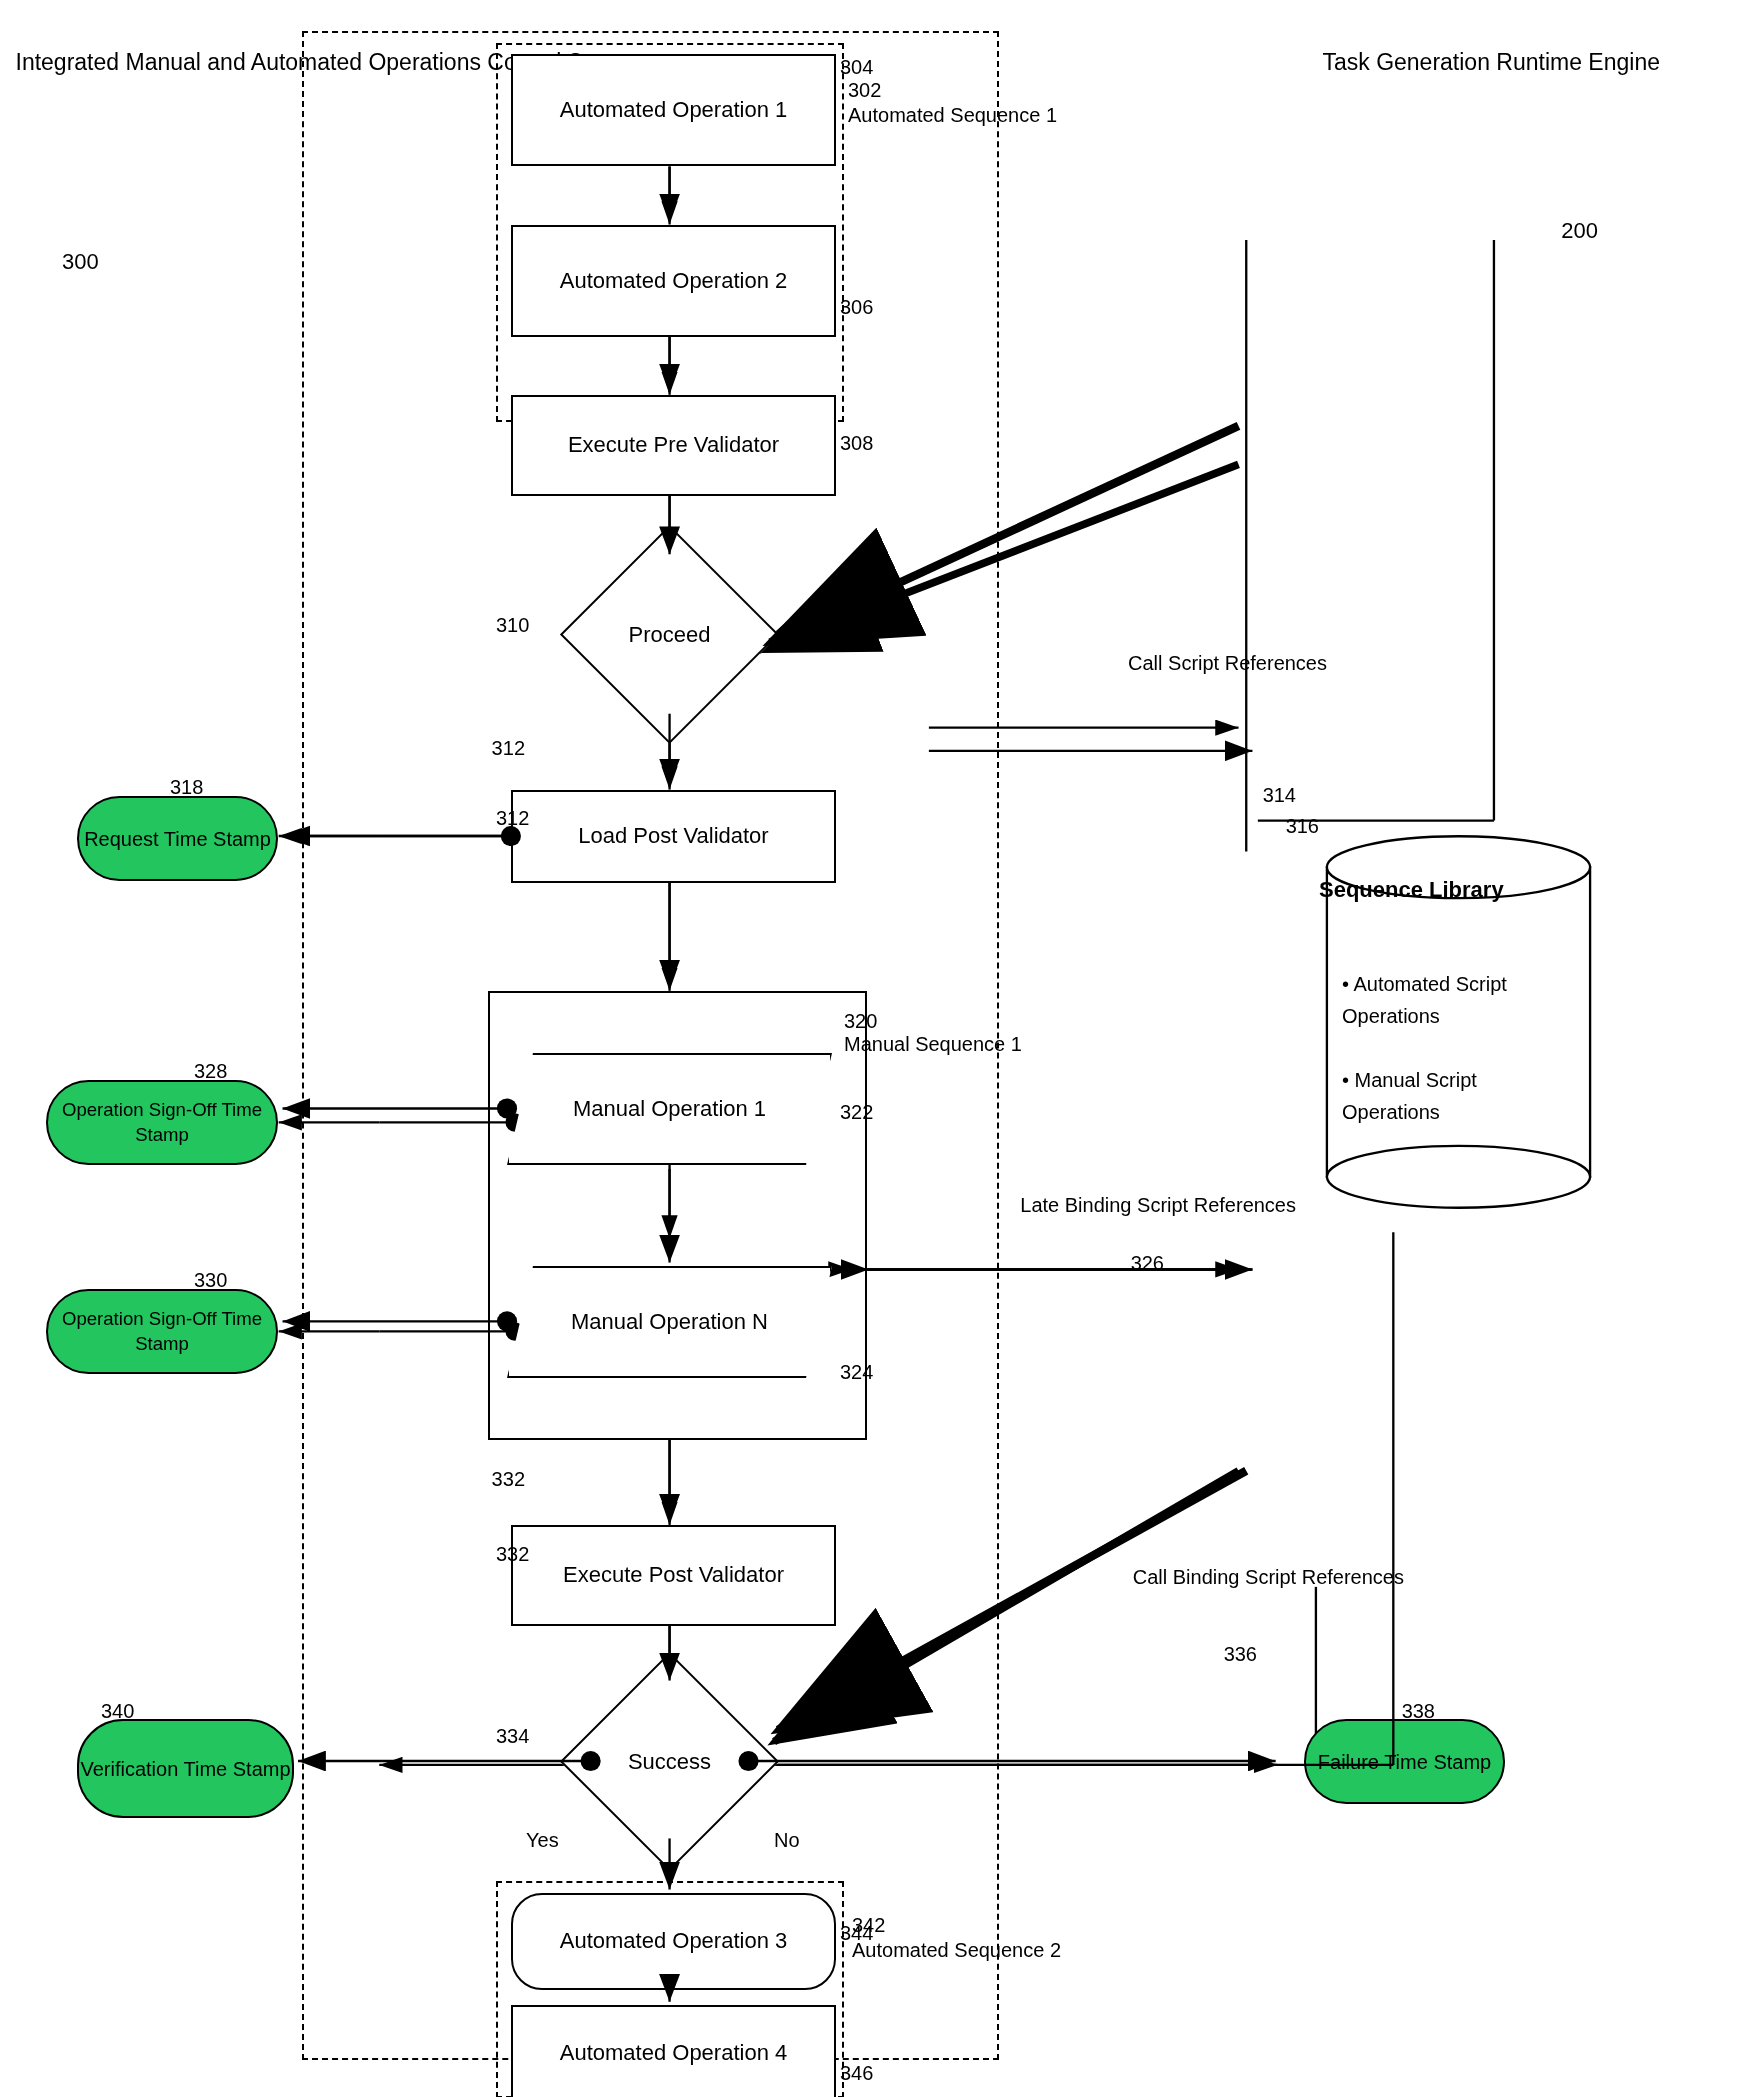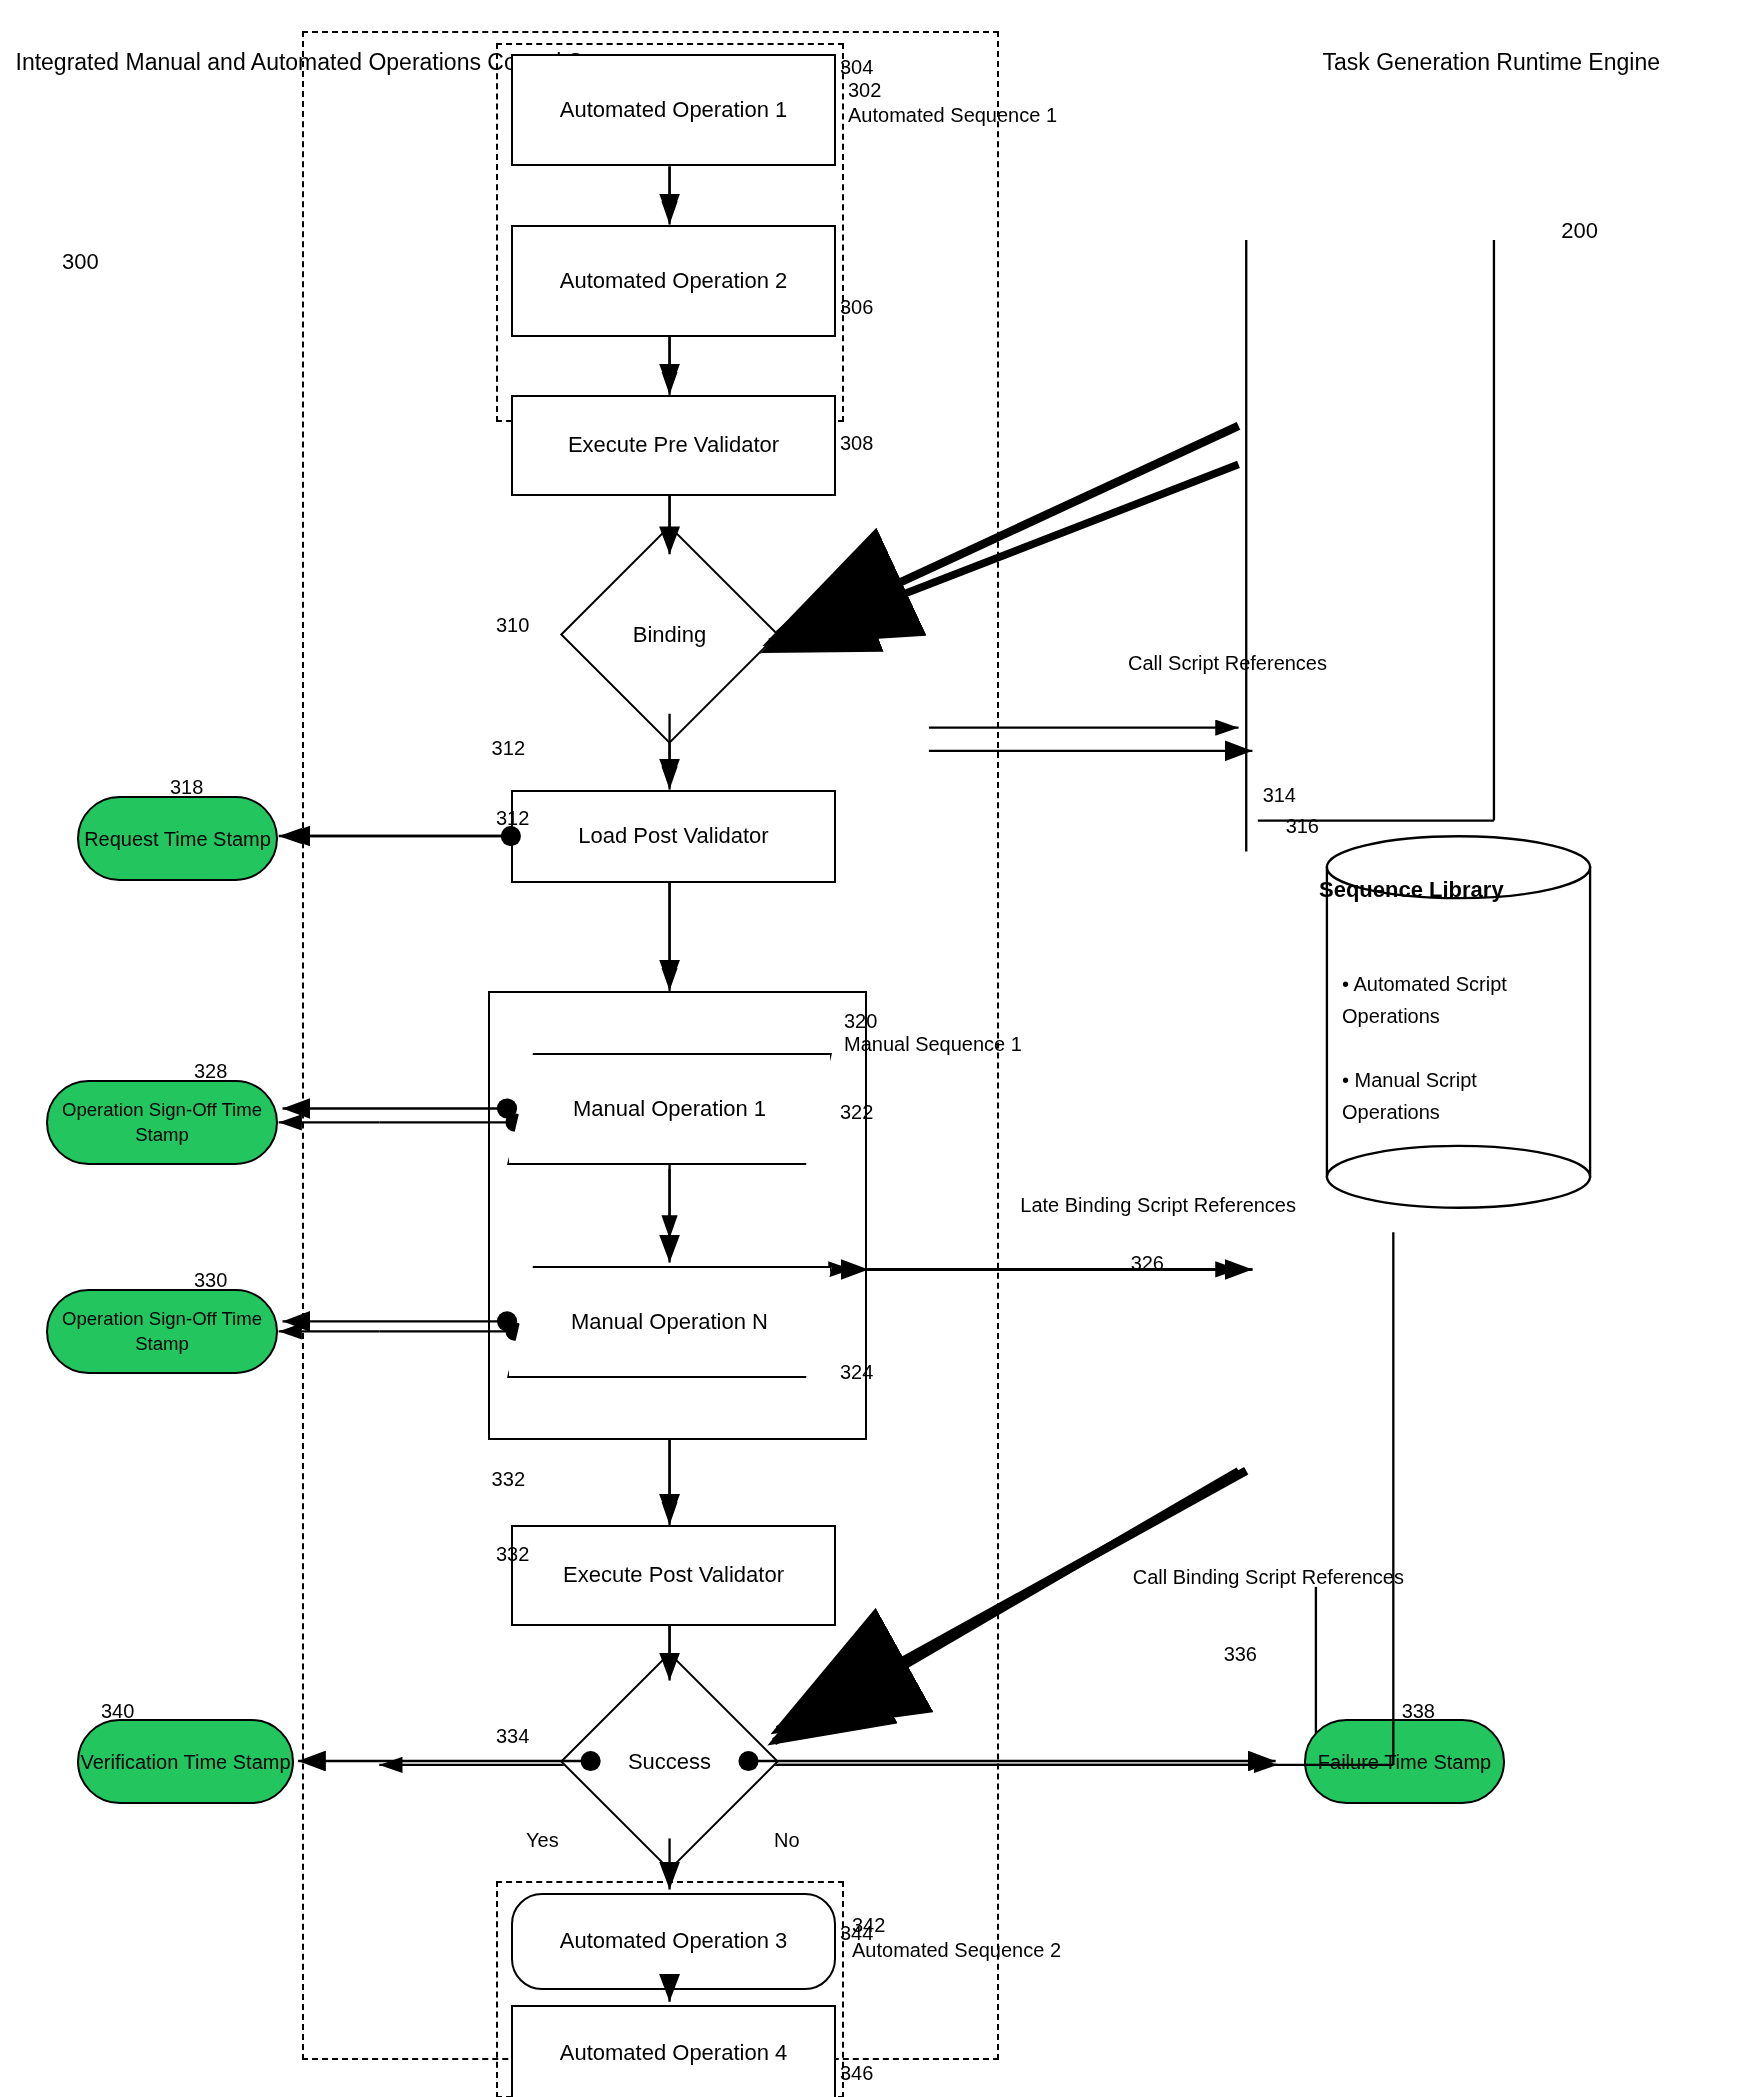--- a/index.html
+++ b/index.html
@@ -198,21 +198,21 @@
   </div>
 
   <div class="oval" style="left:46px; top:1289px; width:232px; height:85px; font-size:18.6px;">
     <span>Operation Sign-Off
 Time Stamp</span>
   </div>
   <div class="label" style="left:194px; top:1267px; font-size:20px;">
     <span>330</span>
   </div>
 
-  <div class="oval" style="left:77px; top:1719px; width:217px; height:85px; font-size:20px;">
+  <div class="oval" style="left:77px; top:1719px; width:217px; height:99px; font-size:20px;">
     <span>Verification
 Time Stamp</span>
   </div>
   <div class="label" style="left:101px; top:1698px; font-size:20px;">
     <span>340</span>
   </div>
 
   <div class="label" style="right:77px; top:46px; text-align:left; font-size:23px; line-height:1.4;">
     <span>Task Generation
 Runtime Engine</span>
@@ -289,21 +289,21 @@
     <span>Execute Pre
 Validator</span>
   </div>
   <div class="label" style="left:840px; top:430px; font-size:20px;">
     <span>308</span>
   </div>
 
   <div style="position:absolute; left:592px; top:557px; width:155px; height:155px;">
     <div class="diamond"></div>
     <div class="diamond-label" style="position:absolute; top:50%; left:50%; transform:translate(-50%,-50%); font-size:22px; white-space:nowrap;">
-      <span>Binding</span>
+      <span>Proceed</span>
     </div>
   </div>
   <div class="label" style="left:496px; top:612px; font-size:20px;">
     <span>310</span>
   </div>
 
   <div class="box" style="left:511px; top:790px; width:325px; height:93px; font-size:22px;">
     <span>Load
 Post Validator</span>
   </div>

